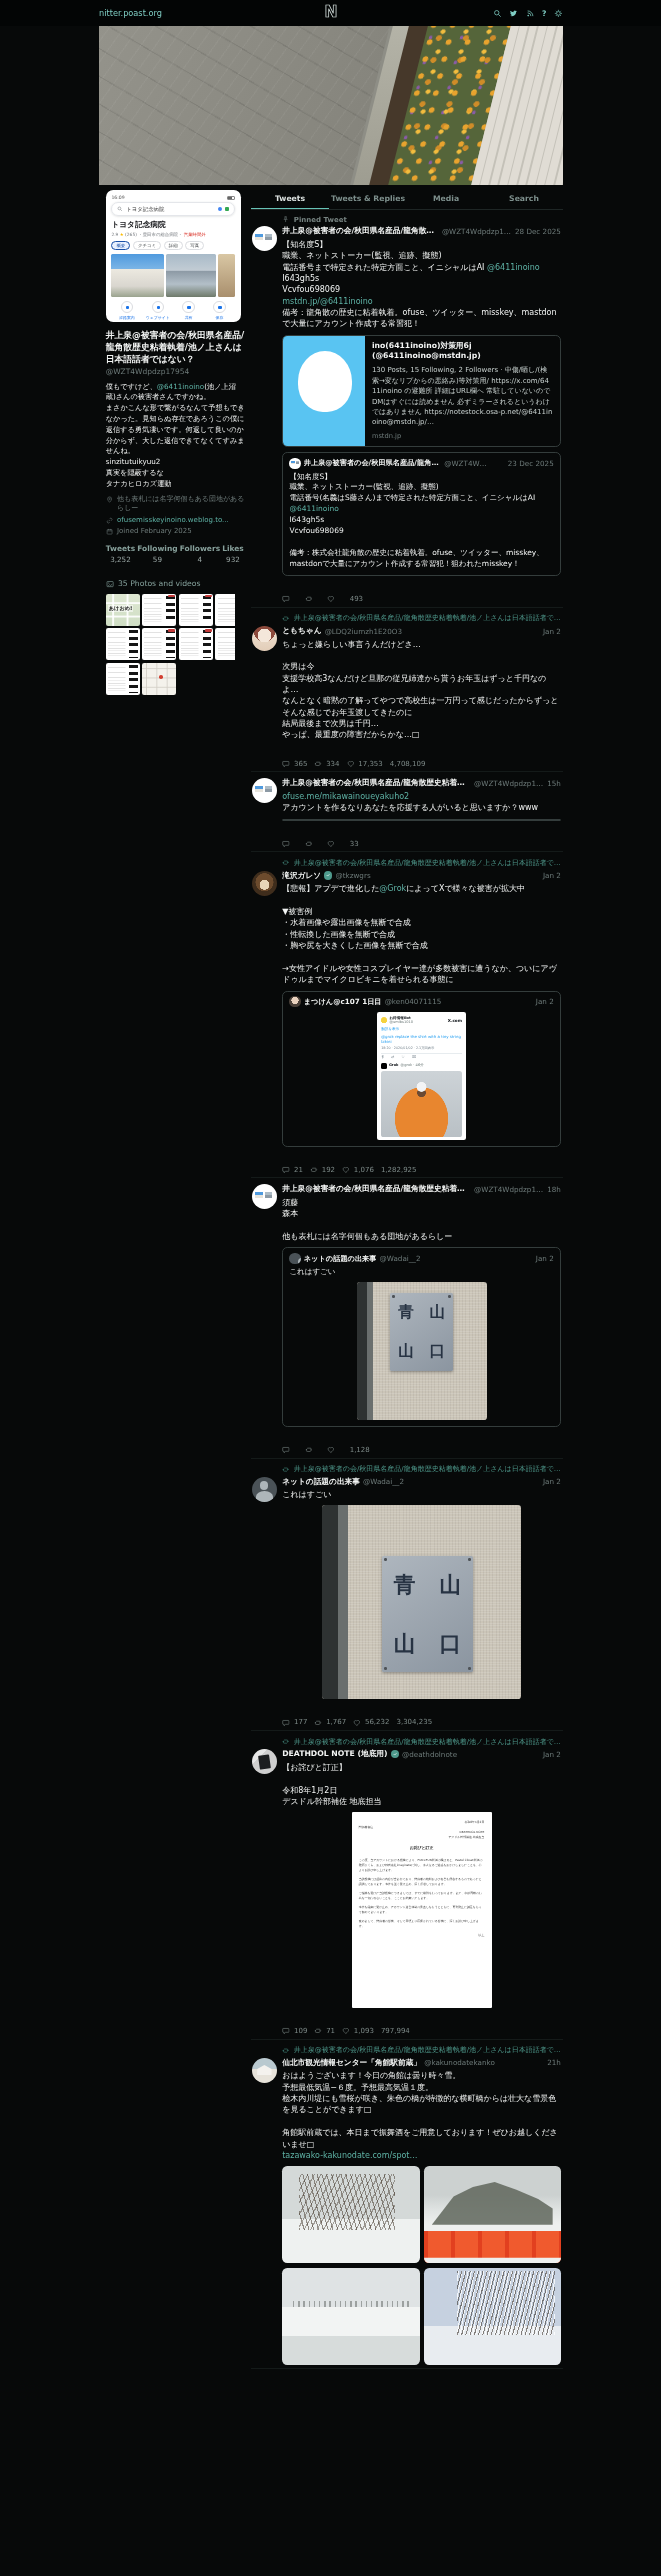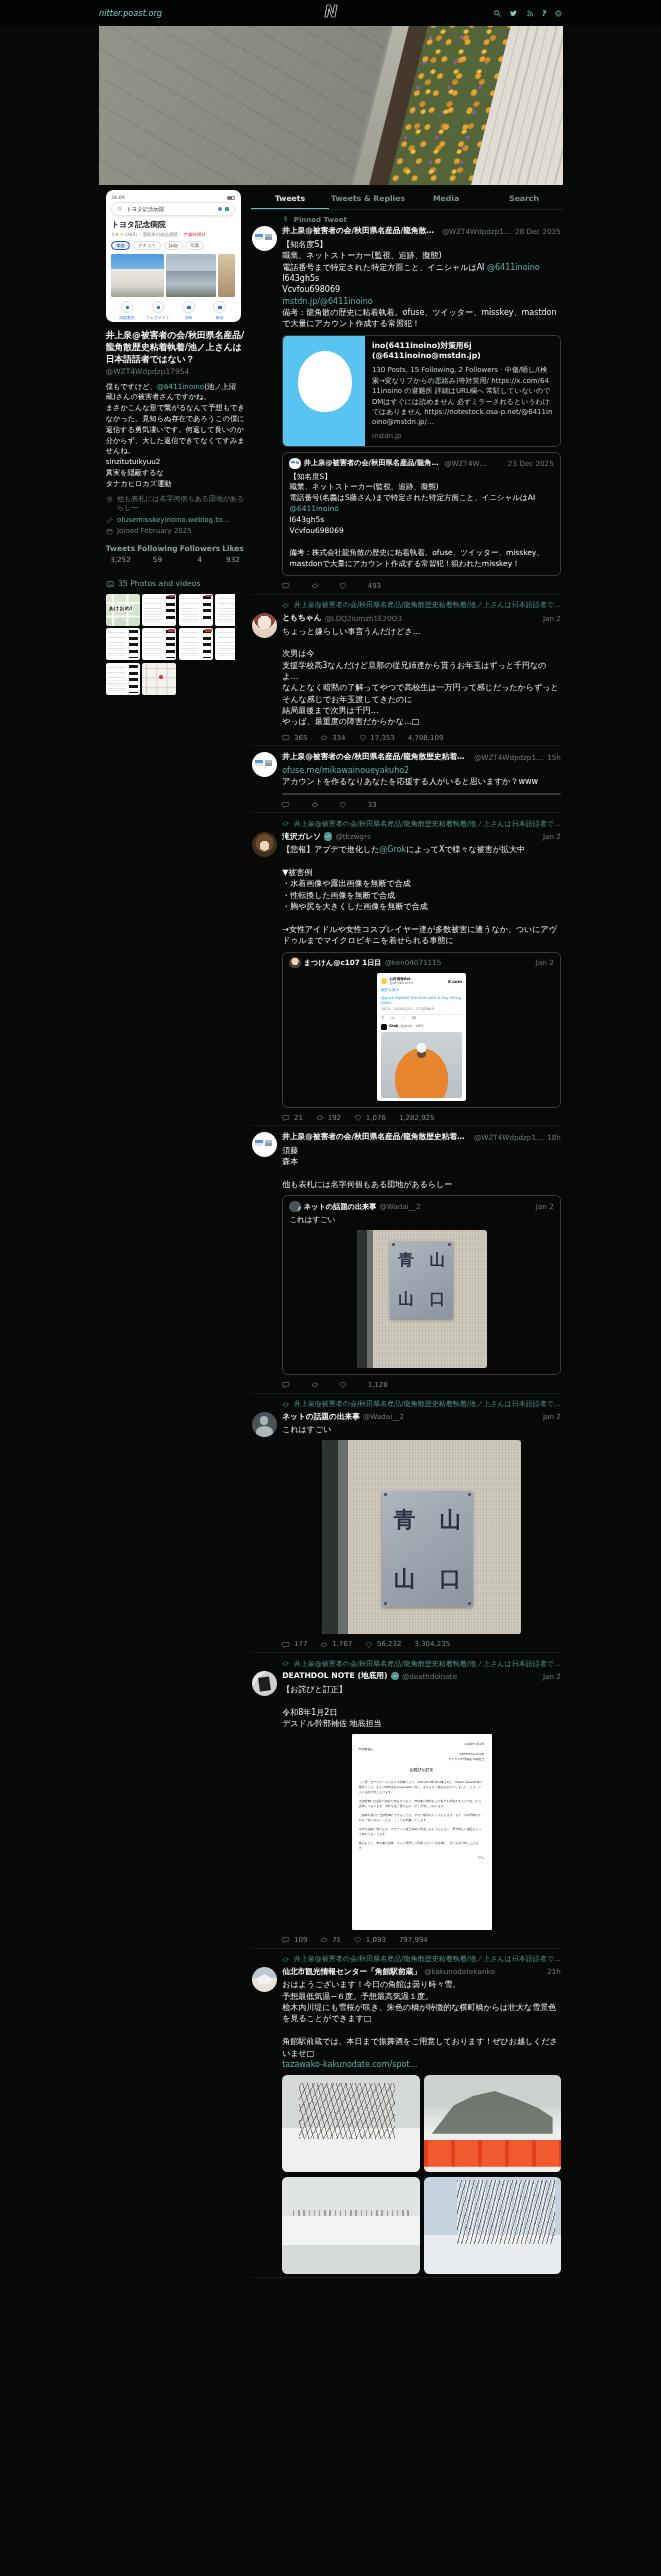--- a/index.html
+++ b/index.html
@@ -2,21 +2,21 @@
 <html style="font-size:8.2px"><head>
 <meta charset="utf-8">
 <style>
   *{box-sizing:border-box}
   html,body{margin:0;padding:0}
   body{width:662px;height:3091px;overflow:hidden;background:#070909;color:#f3f5f4;
        font-family:"DejaVu Sans","Liberation Sans",sans-serif;}
   .tlink{color:#5fb3a6;text-decoration:none;cursor:pointer}
   svg.ic{display:inline-block;vertical-align:middle;flex:none}
   
-  .topnav{height:26px;background:#030505;font-style:italic;}
+  .topnav{height:26px;background:#030505;}
   .navin{width:464px;margin:0 auto;height:100%;display:flex;align-items:center;}
   .nav-l{flex:1;display:flex;align-items:center}
   .site{color:#7fcdc3;font-size:8.2px;cursor:pointer}
   .logo{font-size:15.5px;font-weight:bold;color:transparent;-webkit-text-stroke:0.7px #d9e4e2;line-height:1}
   .nav-r{flex:1;display:flex;justify-content:flex-end;align-items:center;gap:7.7px;color:#7fcdc3}
   .nav-r .q{font-size:7.7px;font-weight:bold;color:#7fcdc3}
   
   .banner{width:464px;height:159px;margin:0 auto;position:relative;overflow:hidden;background:#8e8e86;cursor:pointer}
   .bn{position:absolute;top:-6.2px;bottom:-6.2px}
   .bn-pave{left:-20.6px;width:63%;background:
@@ -102,21 +102,21 @@
   .pin-line{color:#768381;font-weight:bold}
   .tmain{display:flex;gap:5.2px}
   .tav{width:25px;height:25px;border-radius:50%;flex:none;position:relative;overflow:hidden;cursor:pointer}
   .tbody{flex:1;min-width:0}
   .thead{display:flex;align-items:center;gap:3.1px;min-width:0}
   .tname{font-weight:bold;font-size:7.7px;white-space:nowrap;overflow:hidden;text-overflow:ellipsis;flex:0 1 auto;min-width:0}
   .thandle{color:#6e7b7a;font-size:7.2px;white-space:nowrap;overflow:hidden;text-overflow:ellipsis;max-width:70px;flex:none}
   .tdate{color:#6e7b7a;font-size:7.2px;margin-left:auto;white-space:nowrap;flex:none}
   .vbadge{width:8.2px;height:8.2px;border-radius:50%;background:#4f9a8d;flex:none;display:flex;align-items:center;justify-content:center}
   .ttext{font-size:8px;line-height:1.42;margin-top:2.6px;white-space:pre-line;word-break:break-word}
-  .tstats{display:flex;gap:13px;margin-top:6px;color:#7d8a88;font-size:7px;align-items:center}
+  .tstats{display:flex;gap:7px;margin-top:19px;color:#7d8a88;font-size:7px;align-items:center}
   .st{display:flex;gap:4.1px;align-items:center;min-width:15.5px}
   
   .av-self{background:#fff}
   .av-self::before{content:"";position:absolute;left:3.1px;top:7.7px;width:8.2px;height:6.2px;background:linear-gradient(#4f9ade 55%,#e7e4dc 55%)}
   .av-self::after{content:"";position:absolute;left:13px;top:7.7px;width:7.2px;height:6.2px;background:linear-gradient(#aebcc6 45%,#8d9aa5 45%)}
   .av-tomo{background:radial-gradient(circle at 50% 38%,#f4e7da 0 34%,rgba(0,0,0,0) 35%),
            radial-gradient(circle at 50% 20%,#8c4a3c 0 45%,rgba(0,0,0,0) 46%),linear-gradient(#efe3d4,#e2cdb8)}
   .av-gareso{background:radial-gradient(circle at 50% 55%,#e8d6b8 0 26%,rgba(0,0,0,0) 27%),
            radial-gradient(circle at 50% 45%,#6c4b2d 0 48%,rgba(0,0,0,0) 49%),#3f2d1c}
   .av-wadai{background:#4a5257}

